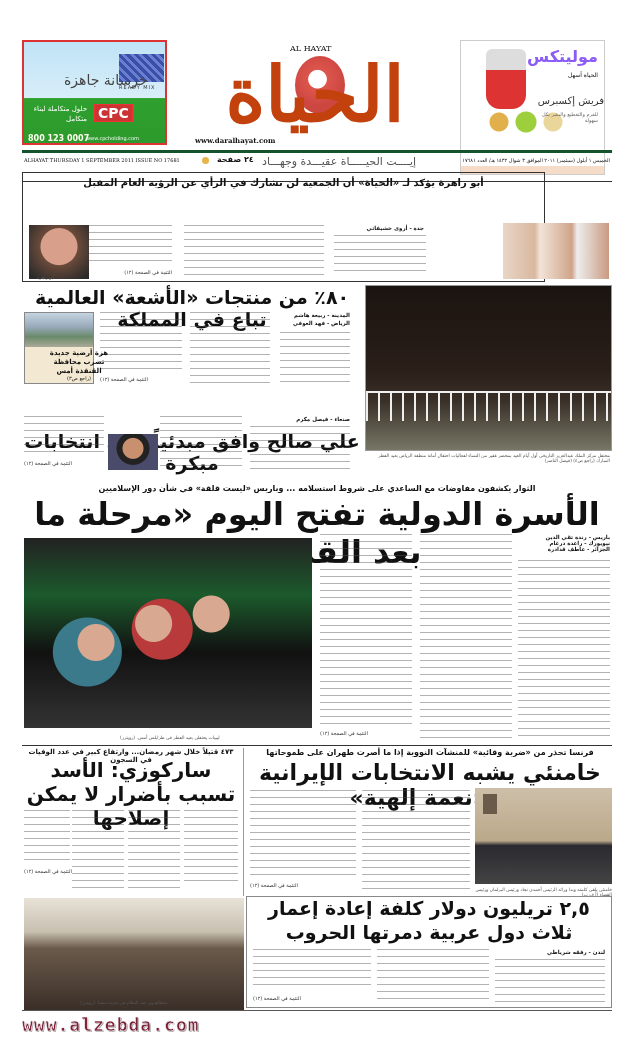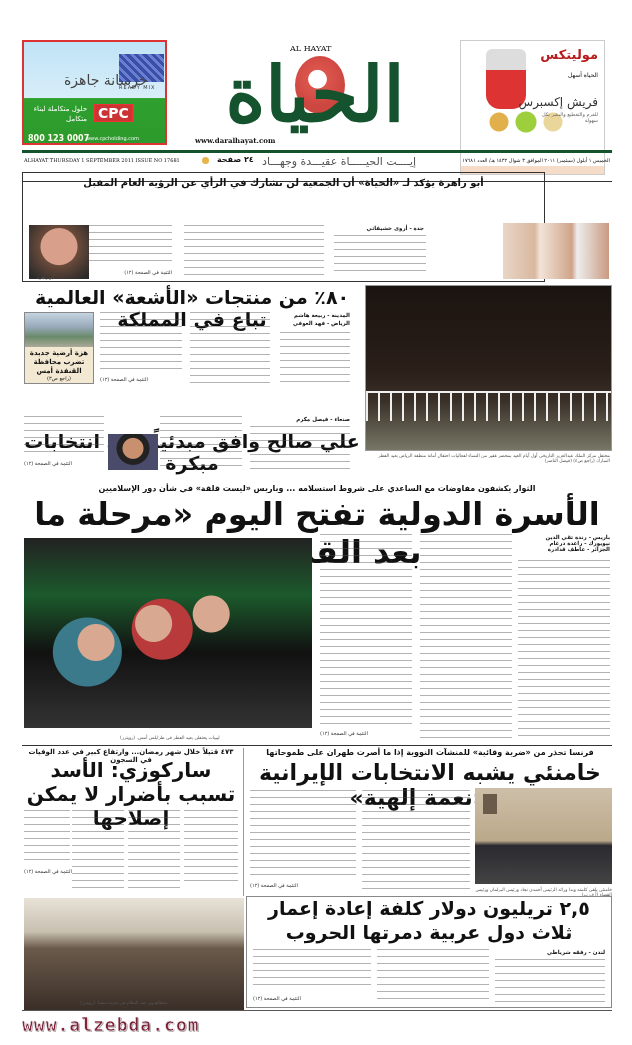--- a/index.html
+++ b/index.html
@@ -9,26 +9,26 @@
   .ad-left .t1 { position: absolute; left: 40px; top: 30px; font-size: 14px; color: #444; direction: rtl; }
   .ad-left .mix { position: absolute; left: 95px; top: 12px; width: 45px; height: 28px; background: repeating-linear-gradient(45deg, #3a4fa8 0 3px, #6a7fd0 3px 6px); }
   .ad-left .mixl { position: absolute; left: 95px; top: 42px; font-size: 5px; color: #333; letter-spacing: 1px; }
   .ad-left .cpc { position: absolute; left: 70px; top: 62px; font-size: 14px; font-weight: bold; color: #fff; border: 1px solid #e33; padding: 0 3px; background: #c33; }
   .ad-left .sol { position: absolute; left: 8px; top: 62px; font-size: 7px; color: #fff; direction: rtl; width: 55px; line-height: 10px; }
   .ad-left .phone { position: absolute; left: 4px; top: 92px; font-size: 8px; color: #ffe; font-weight: bold; }
   .ad-left .web { position: absolute; left: 62px; top: 93px; font-size: 5px; color: #fff; }
   .masthead { left: 195px; top: 40px; width: 240px; height: 110px; }
   .masthead .en { position: absolute; left: 95px; top: 4px; font-family: "DejaVu Serif", serif; font-size: 8px; }
   .masthead .globe { position: absolute; left: 100px; top: 16px; width: 50px; height: 58px; border-radius: 50%; background: radial-gradient(circle at 45% 40%, #fff 20%, #d7382e 22%, #c4261f 60%); opacity: .85; }
-  .masthead .logo { position: absolute; left: 0; top: 0; width: 240px; text-align: center; font-family: "DejaVu Serif", serif; font-size: 76px; font-weight: bold; direction: rtl; line-height: 110px; color: #14532d; }
+  .masthead .logo { position: absolute; left: 0; top: 0; width: 240px; text-align: center; font-family: "DejaVu Serif", serif; font-size: 76px; font-weight: bold; direction: rtl; line-height: 110px; color: #c2410c; }
   .masthead .site { position: absolute; left: 0; top: 96px; font-family: "DejaVu Serif", serif; font-size: 7px; font-weight: bold; }
   .ad-right { left: 460px; top: 40px; width: 145px; height: 135px; border: 1px solid #ccc; background: #fff; overflow: hidden; }
-  .ad-right .brand { position: absolute; right: 6px; top: 6px; font-size: 13px; font-weight: bold; color: #b91c1c; direction: rtl; }
+  .ad-right .brand { position: absolute; right: 6px; top: 6px; font-size: 16px; font-weight: bold; color: #8b5cf6; direction: rtl; }
   .ad-right .sub { position: absolute; right: 6px; top: 30px; font-size: 6px; direction: rtl; }
-  .ad-right .prod { position: absolute; right: 6px; top: 54px; font-size: 12px; direction: rtl; color: #333; }
+  .ad-right .prod { position: absolute; right: 0; top: 54px; font-size: 10px; direction: rtl; color: #333; }
   .ad-right .desc { position: absolute; right: 6px; top: 70px; font-size: 5px; width: 60px; direction: rtl; color: #666; }
   .ad-right .machine { position: absolute; left: 25px; top: 8px; width: 40px; height: 60px; background: linear-gradient(180deg, #ddd 0 35%, #d33 35% 100%); border-radius: 6px 6px 14px 14px; }
   .ad-right .bowls { position: absolute; left: 20px; top: 70px; width: 90px; height: 22px; background: radial-gradient(circle at 20% 50%, #e2b04a 0 9px, transparent 10px), radial-gradient(circle at 50% 50%, #9dcf3d 0 10px, transparent 11px), radial-gradient(circle at 80% 50%, #ead69b 0 9px, transparent 10px); }
   .ad-right .foot { position: absolute; left: 0; bottom: 0; width: 100%; height: 8px; background: #f4dcc8; }
   .dateline { left: 22px; top: 150px; width: 590px; height: 32px; border-top: 3px solid #14532d; border-bottom: 1px solid #333; font-size: 5px; }
   .dateline .en { position: absolute; left: 2px; top: 4px; font-family: "DejaVu Serif", serif; font-size: 5px; }
   .dateline .pages { position: absolute; left: 195px; top: 2px; font-size: 8px; font-weight: bold; direction: rtl; }
   .dateline .motto { position: absolute; left: 240px; top: 2px; font-size: 11px; color: #555; direction: rtl; }
   .dateline .ar { position: absolute; right: 2px; top: 4px; font-size: 5px; direction: rtl; }
   .star { position: absolute; left: 180px; top: 4px; width: 7px; height: 7px; background: #e8b34a; border-radius: 50%; }
@@ -104,21 +104,21 @@
 <div class="cap" style="left:367px;top:453px;width:243px;">محتفل مركز الملك عبدالعزيز التاريخي أول أيام العيد بمحضر غفير من النساء لفعاليات احتفال أمانة منطقة الرياض بعيد الفطر المبارك (راجع ص٤) (فيصل الناصر)</div>
 
 <div class="headline abs" style="left:22px;top:286px;width:340px;font-size:19px;">٨٠٪ من منتجات «الأشعة» العالمية تباع في المملكة</div>
 <div class="byline abs" style="right:282px;top:312px;">المدينة - ربيعة هاشم</div>
 <div class="byline abs" style="right:282px;top:320px;">الرياض - فهد العوفي</div>
 <div class="col textfill" style="left:280px;top:332px;width:70px;height:50px;"></div>
 <div class="col textfill" style="left:190px;top:312px;width:80px;height:72px;"></div>
 <div class="col textfill" style="left:100px;top:312px;width:82px;height:60px;"></div>
 <div class="cont abs" style="left:100px;top:376px;">التتمة في الصفحة (١٢)</div>
 
-<div class="abs" style="left:24px;top:312px;width:70px;height:72px;border:1px solid #888;background:#f3e9d2;">
+<div class="abs" style="left:24px;top:312px;width:70px;height:72px;border:1px solid #888;background:#f3e9d2;padding-left:20px;">
   <div class="photo" style="left:0;top:0;width:68px;height:34px;background:linear-gradient(180deg,#c4d4e0,#9ab 40%,#6a8a6a 70%,#aa9);"></div>
   <div style="position:absolute;top:36px;width:100%;font-size:7px;font-weight:bold;text-align:center;direction:rtl;line-height:9px;">هزة أرضية جديدة تضرب محافظة القنفذة أمس</div>
   <div style="position:absolute;top:62px;width:100%;font-size:5px;text-align:center;direction:rtl;">(راجع ص٣)</div>
 </div>
 
 <div class="headline abs" style="left:22px;top:408px;width:340px;font-size:19px;margin-top:22px;">علي صالح وافق مبدئياً على انتخابات مبكرة</div>
 <div class="byline abs" style="right:282px;top:416px;">صنعاء - فيصل مكرم</div>
 <div class="col textfill" style="left:250px;top:426px;width:100px;height:44px;"></div>
 <div class="col textfill" style="left:160px;top:416px;width:82px;height:54px;"></div>
 <div class="photo" style="left:108px;top:434px;width:50px;height:36px;background:radial-gradient(circle at 50% 40%,#c99070 0 10px,#222 11px 16px,#4a4a6a 17px);"></div>

